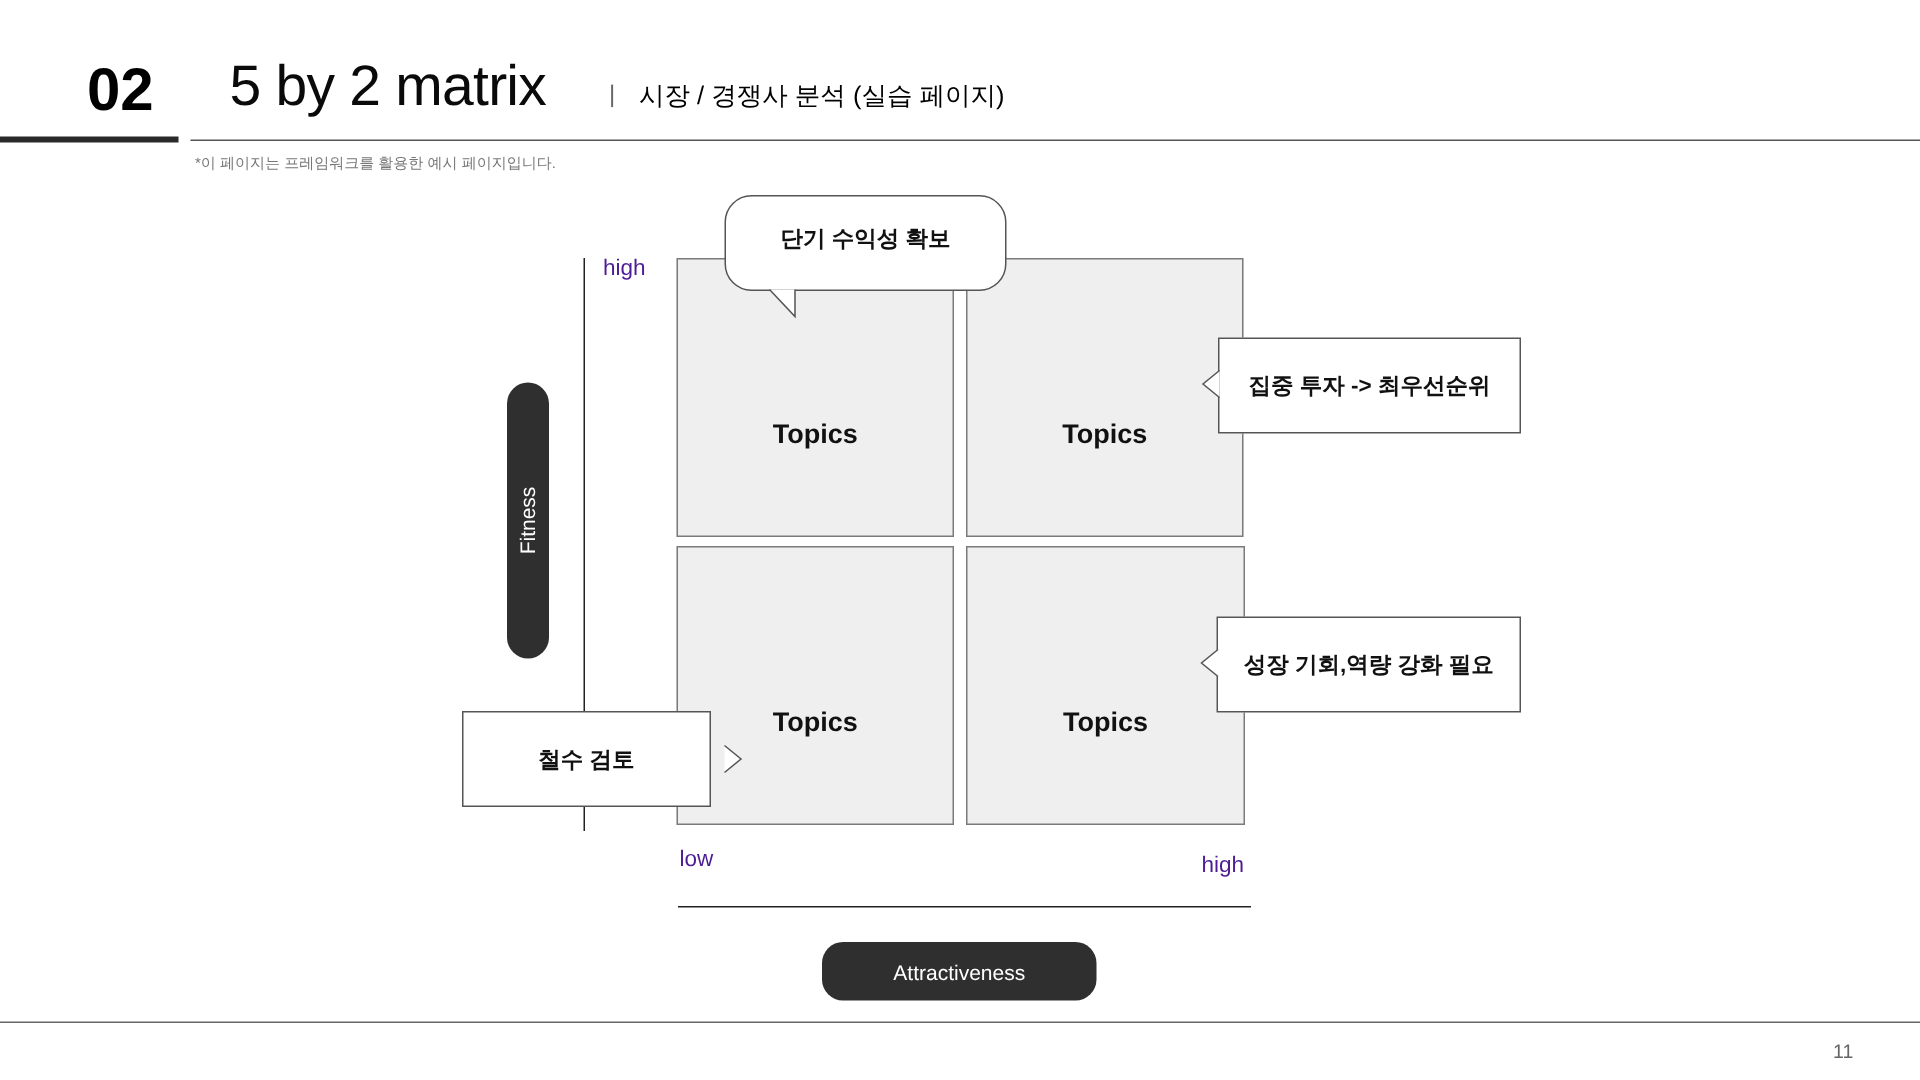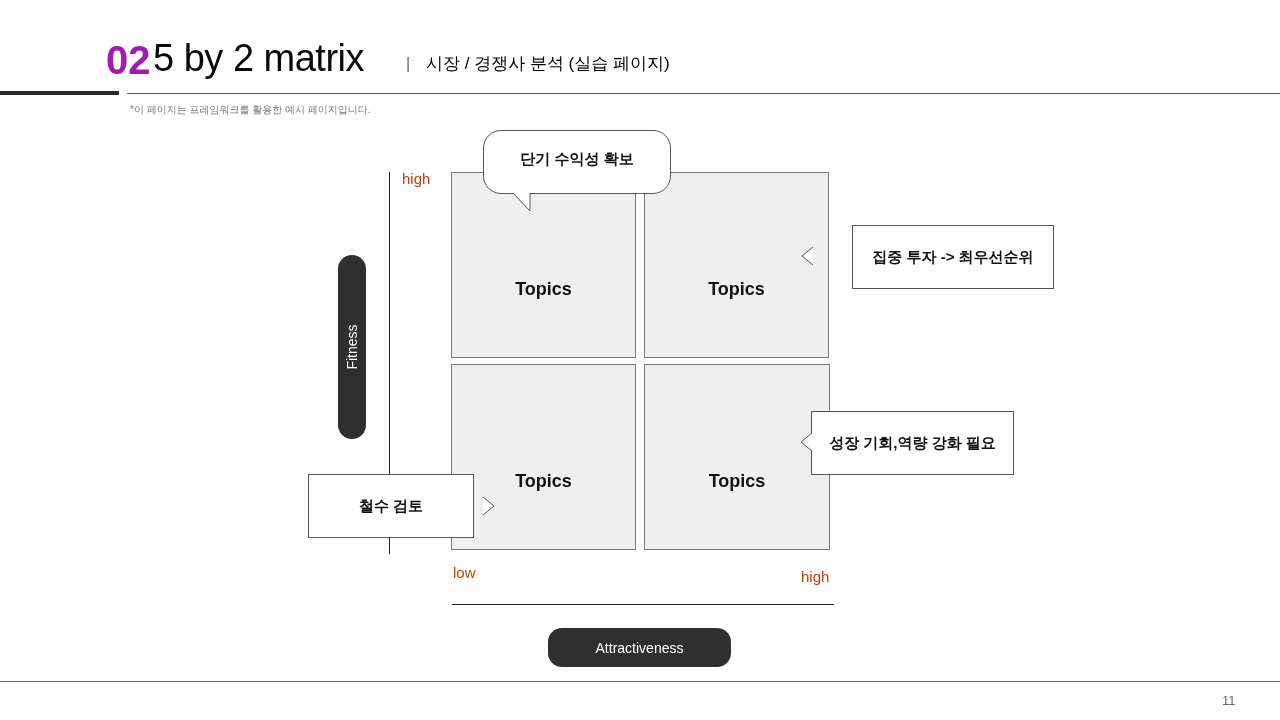--- a/index.html
+++ b/index.html
@@ -5,43 +5,43 @@
     html, body { margin: 0; padding: 0; }
     body {
       width: 1280px; height: 720px; position: relative; overflow: hidden;
       background: #ffffff;
       font-family: "Liberation Sans", "DejaVu Sans", sans-serif;
       color: #111111;
     }
     .abs { position: absolute; }
     
     .section-num {
-      left: 58px; top: 36px; font-size: 40px; font-weight: 700; color: #a21caf;
-      letter-spacing: 0px; line-height: 48px; margin-left: 48px;
+      left: 58px; top: 36px; font-size: 40px; font-weight: 700; color: #000000;
+      letter-spacing: 0px; line-height: 48px;
     }
     .page-title {
       left: 153px; top: 34px; font-size: 38px; font-weight: 400; color: #0a0a0a;
       letter-spacing: -0.5px; line-height: 48px;
     }
     .title-sep { left: 406px; top: 54px; font-size: 16px; color: #666; line-height: 20px; }
     .subtitle { left: 426px; top: 53px; font-size: 17px; color: #000000; line-height: 22px; }
     .thick-bar { left: 0; top: 91px; width: 119px; height: 4px; background: #2a2a2a; }
     .thin-line { left: 127px; top: 93px; width: 1153px; height: 1px; background: #555; }
     .note { left: 130px; top: 104px; font-size: 10px; color: #777; line-height: 12px; }
 
     
     .quad {
       background: #efefef; border: 1px solid #7a7a7a; box-sizing: border-box;
       display: flex; align-items: center; justify-content: center;
     }
     .quad-label { font-size: 18px; font-weight: 700; color: #111; margin-top: 48px; }
 
     .y-axis { left: 389px; top: 172px; width: 1px; height: 382px; background: #222; }
     .x-axis { left: 452px; top: 604px; width: 382px; height: 1px; background: #222; }
-    .tick { font-size: 15px; color: #c2410c; line-height: 18px; }
+    .tick { font-size: 15px; color: #4c1d95; line-height: 18px; }
 
     .pill {
       background: #2f2f2f; color: #fff; border-radius: 14px;
       display: flex; align-items: center; justify-content: center;
       font-size: 14px;
     }
     .pill-v { left: 338px; top: 255px; width: 28px; height: 184px; }
     .pill-v span { transform: rotate(-90deg); white-space: nowrap; display: inline-block; }
     .pill-h { left: 548px; top: 628px; width: 183px; height: 39px; }
 
@@ -95,21 +95,21 @@
 </div>
 
 <div class="abs callout-box" style="left:483px; top:130px; width:188px; height:64px; padding-bottom:6px;border-radius:18px;">
   <span>단기 수익성 확보</span>
 </div>
 <svg class="tail" style="left:510px; top:192px;" width="24" height="22">
   <polygon points="3,1 20,1 20,19" fill="#ffffff"></polygon>
   <polyline points="3,1 20,19 20,1" fill="none" stroke="#555" stroke-width="1"></polyline>
 </svg>
 
-<div class="abs callout-box" style="left:852px; top:225px; width:202px; height:64px;">
+<div class="abs callout-box" style="left:812px; top:225px; width:202px; height:64px;">
   <span>집중 투자 -&gt; 최우선순위</span>
 </div>
 <svg class="tail" style="left:801px; top:246px;" width="14" height="22">
   <polygon points="12,1 1,10 12,19" fill="#ffffff"></polygon>
   <polyline points="12,1 1,10 12,19" fill="none" stroke="#555" stroke-width="1"></polyline>
 </svg>
 
 <div class="abs callout-box" style="left:811px; top:411px; width:203px; height:64px;">
   <span>성장 기회,역량 강화 필요</span>
 </div>

